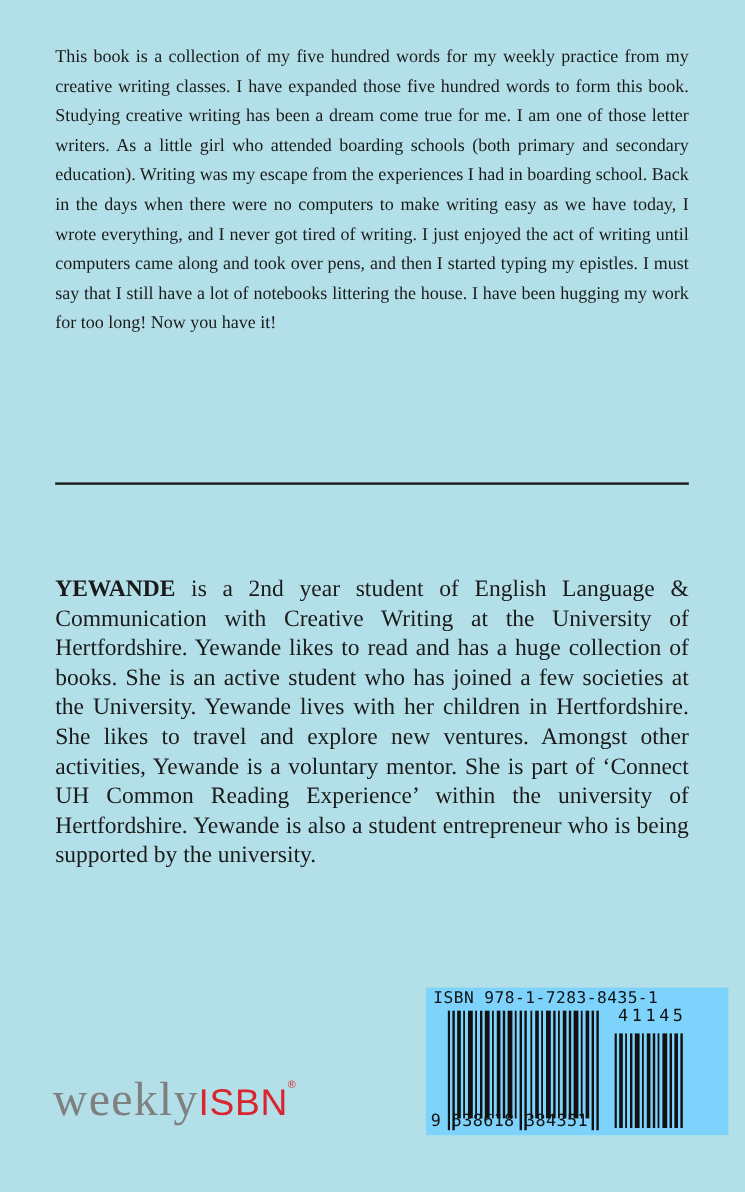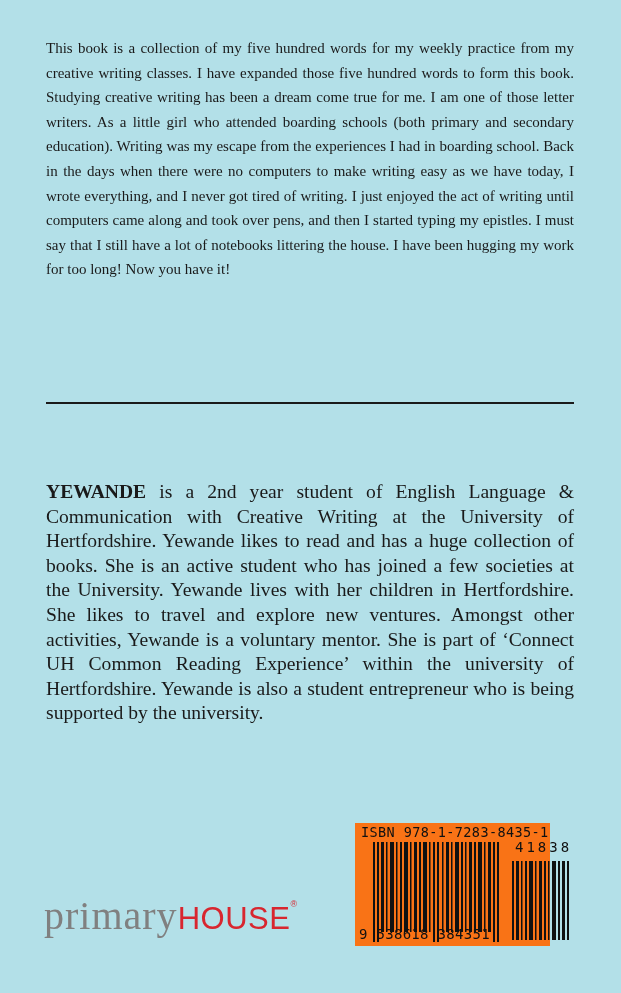--- a/index.html
+++ b/index.html
@@ -56,22 +56,22 @@
   }
   .logo .reg {
     font-family: "Liberation Sans", sans-serif;
     color: #d8262f;
     font-size: 9px;
     vertical-align: 22px;
   }
   .barcode-box {
     position: absolute;
     left: 355px; top: 823px;
-    width: 195px; height: 123px;
-    background: #f97316;
+    width: 252px; height: 123px;
+    background: #7dd3fc;
   }
   .isbn-text {
     position: absolute;
     left: 6px; top: 1px;
     font-family: "DejaVu Sans Mono", monospace;
     font-size: 13.5px;
     letter-spacing: 0.4px;
     color: #111;
     white-space: nowrap;
   }
@@ -106,26 +106,26 @@
 </head>
 <body>
 
 <p class="blurb">This book is a collection of my five hundred words for my weekly practice from my creative writing classes. I have expanded those five hundred words to form this book. Studying creative writing has been a dream come true for me. I am one of those letter writers. As a little girl who attended boarding schools (both primary and secondary education). Writing was my escape from the experiences I had in boarding school. Back in the days when there were no computers to make writing easy as we have today, I wrote everything, and I never got tired of writing. I just enjoyed the act of writing until computers came along and took over pens, and then I started typing my epistles. I must say that I still have a lot of notebooks littering the house. I have been hugging my work for too long! Now you have it!</p>
 
 <div class="rule"></div>
 
 <p class="bio"><b>YEWANDE</b><span> is a 2nd year student of English Language &amp; Communication with Creative Writing at the University of Hertfordshire. Yewande likes to read and has a huge collection of books. She is an active student who has joined a few societies at the University. Yewande lives with her children in Hertfordshire. She likes to travel and explore new ventures. Amongst other activities, Yewande is a voluntary mentor. She is part of ‘Connect UH Common Reading Experience’ within the university of Hertfordshire. Yewande is also a student entrepreneur who is being supported by the university.</span></p>
 
 <div class="logo">
-  <span class="author">primary</span><span class="house">HOUSE</span><span class="reg">®</span>
+  <span class="author">weekly</span><span class="house">ISBN</span><span class="reg">®</span>
 </div>
 
 <div class="barcode-box">
   <div class="isbn-text">ISBN 978-1-7283-8435-1</div>
-  <div class="addon-text">41838</div>
+  <div class="addon-text">41145</div>
   <svg class="bars-main" viewBox="0 0 130 100" preserveAspectRatio="none">
     <g fill="#111">
       <rect x="0" y="0" width="2" height="100"></rect>
       <rect x="4" y="0" width="2" height="100"></rect>
       <rect x="8" y="0" width="3" height="90"></rect>
       <rect x="13" y="0" width="1.5" height="90"></rect>
       <rect x="17" y="0" width="4" height="90"></rect>
       <rect x="23" y="0" width="1.5" height="90"></rect>
       <rect x="27" y="0" width="2" height="90"></rect>
       <rect x="31" y="0" width="4" height="90"></rect>

